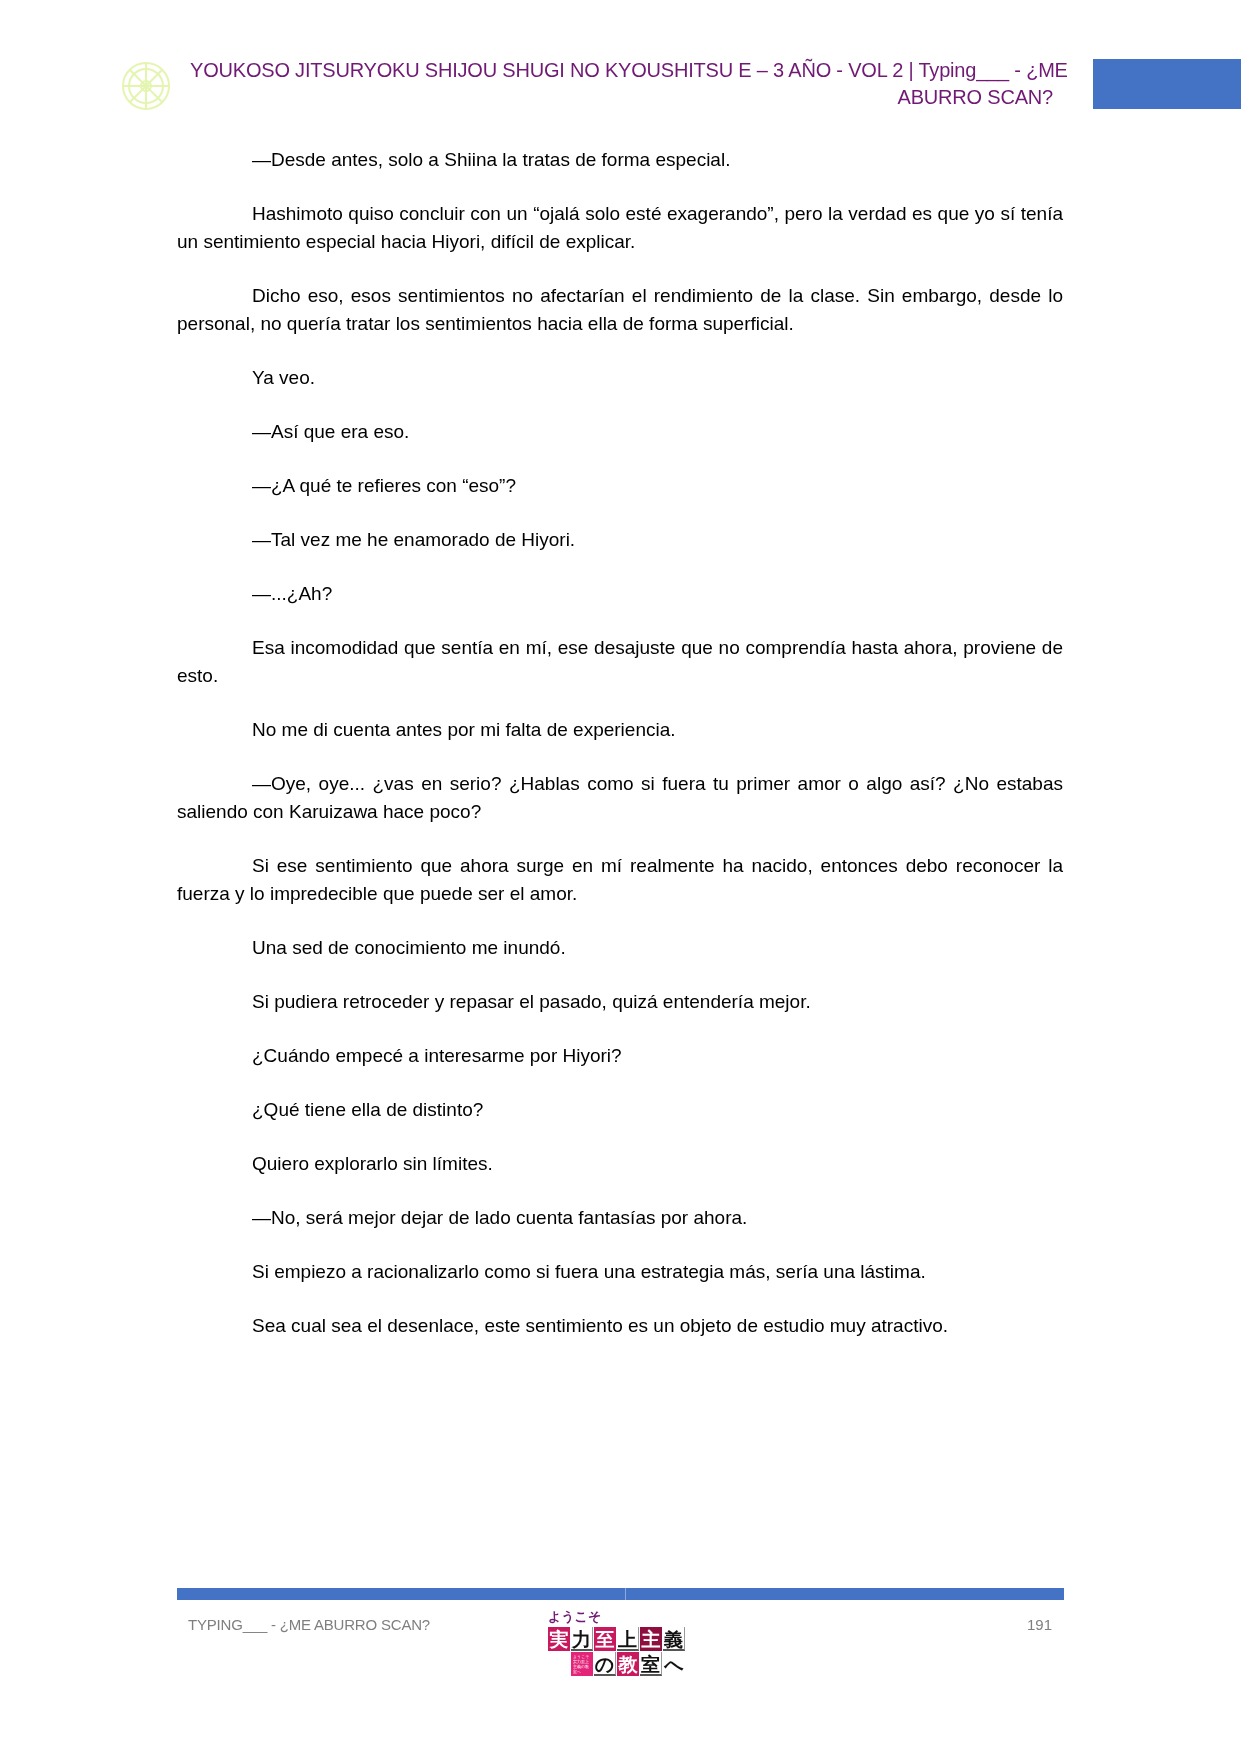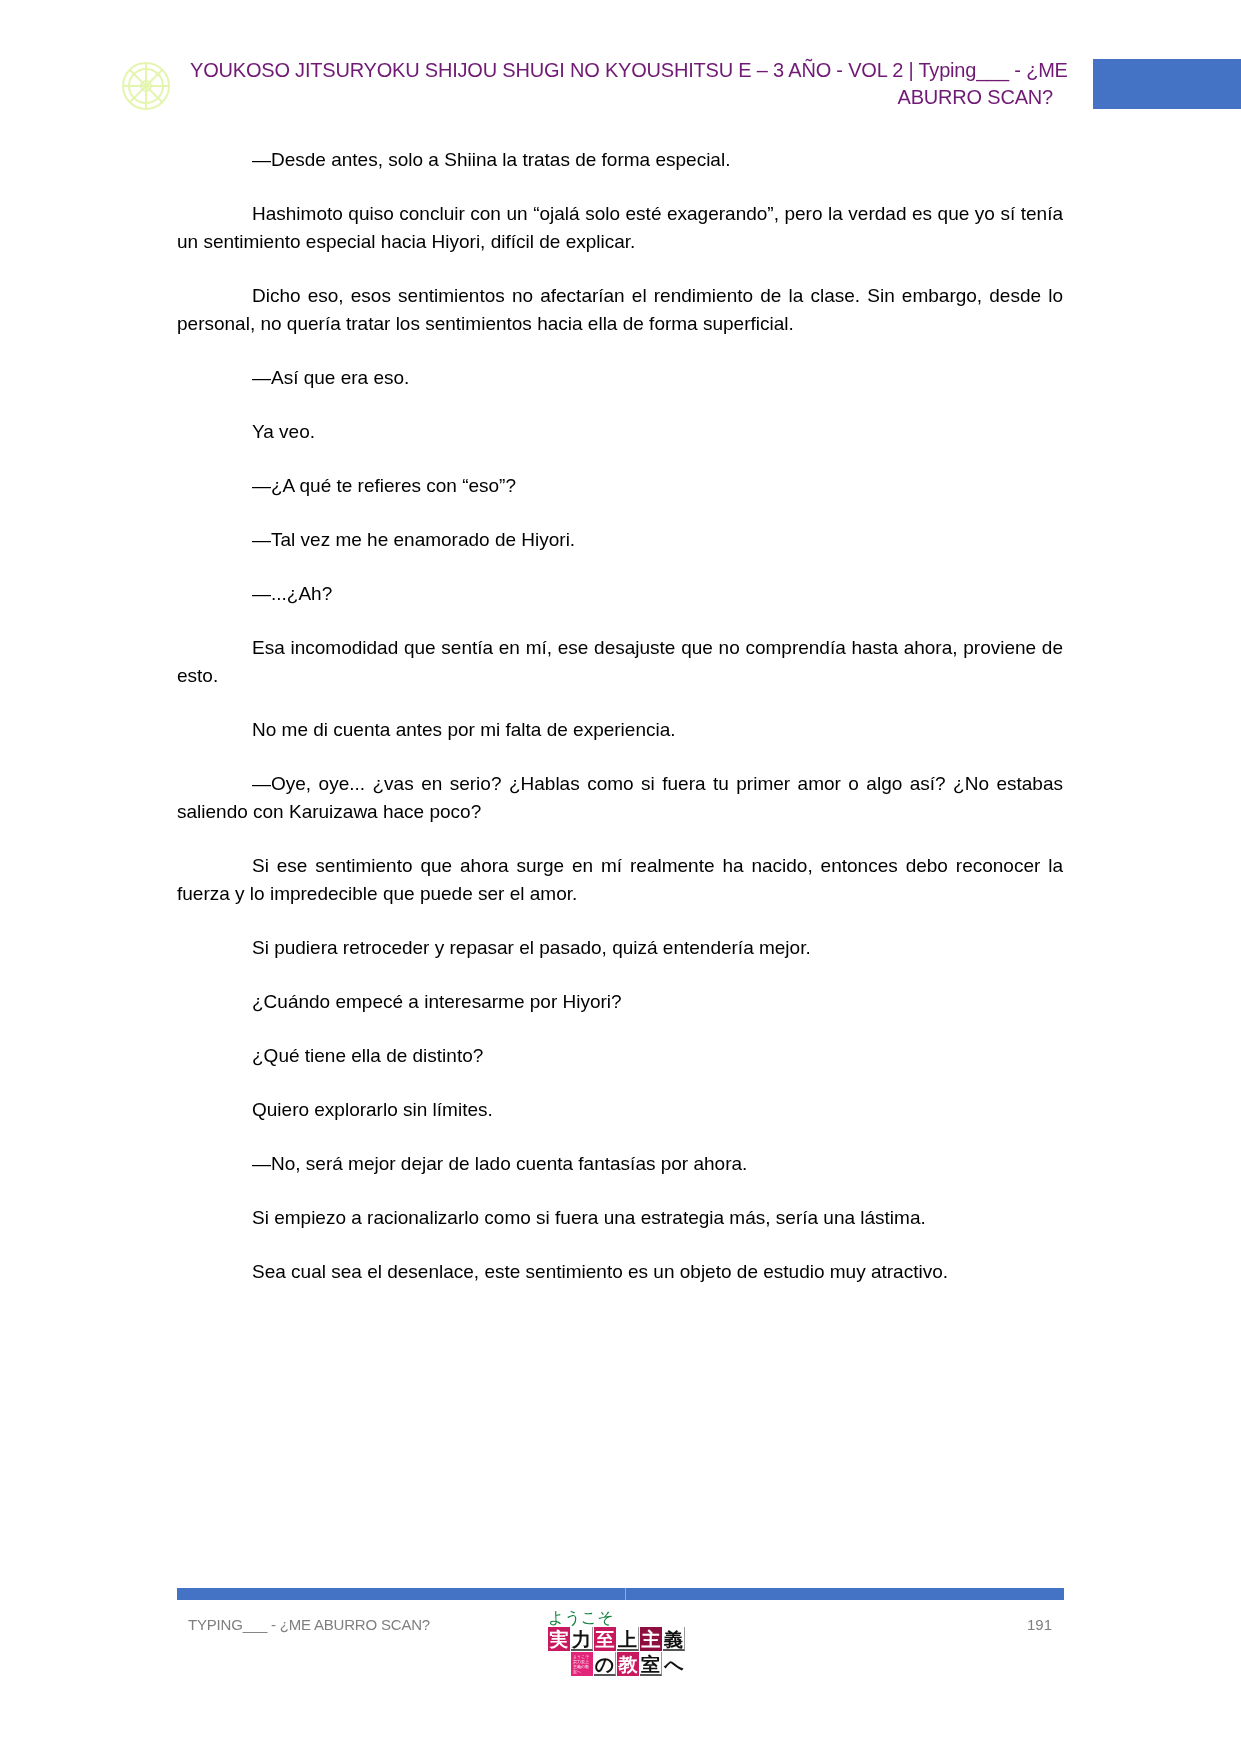--- a/index.html
+++ b/index.html
@@ -13,21 +13,21 @@
 
   .content { position: absolute; left: 177px; top: 146px; width: 886px; color: #000; font-family: "Liberation Sans", sans-serif; font-size: 19px; line-height: 28px; }
   .content p { margin: 0 0 26px 0; text-indent: 75px; text-align: justify; }
 
   .footer-bar { position: absolute; left: 177px; top: 1588px; width: 887px; height: 12px; background: #4472c4; }
   .footer-seam { position: absolute; left: 625px; top: 1588px; width: 1px; height: 12px; background: #8fa9dc; }
   .footer-left { position: absolute; left: 188px; top: 1616px; color: #7f7f7f; font-size: 15px; letter-spacing: -0.2px; }
   .footer-page { position: absolute; left: 1000px; width: 52px; top: 1616px; text-align: right; color: #7f7f7f; font-size: 15px; }
 
   .logo-jp { position: absolute; left: 548px; top: 1608px; width: 150px; height: 80px; font-family: "DejaVu Sans", sans-serif; }
-  .logo-jp .small { position: absolute; left: 0; top: 0; font-size: 16px; font-weight: normal; color: #15803d; }
+  .logo-jp .small { position: absolute; left: 0; top: 0; font-size: 13px; font-weight: bold; color: #701a75; }
   .logo-jp .k { position: absolute; width: 22px; height: 24px; font-size: 19px; line-height: 24px; text-align: center; font-weight: bold; box-sizing: border-box; }
   .k.pink { background: #c8185e; color: #fff; }
   .k.dark { background: #8e0f3f; color: #fff; }
   .k.white { background: #fff; color: #111; border-bottom: 2px solid #555; border-right: 1px solid #999; }
   .k.tiny { background: #e3257a; color: #fff; font-size: 4px; line-height: 5px; text-align: left; padding: 2px; font-weight: normal; }
 </style>
 </head>
 <body>
 
 <div class="header-logo">
@@ -46,29 +46,30 @@
 <div class="header-title">
   <span class="line line1">YOUKOSO JITSURYOKU SHIJOU SHUGI NO KYOUSHITSU E – 3 AÑO - VOL 2 | Typing___ - ¿ME</span>
   <span class="line">ABURRO SCAN?</span>
 </div>
 <div class="header-bar"></div>
 
 <div class="content" id="content">
     <p>—Desde antes, solo a Shiina la tratas de forma especial.</p>
     <p>Hashimoto quiso concluir con un “ojalá solo esté exagerando”, pero la verdad es que yo sí tenía un sentimiento especial hacia Hiyori, difícil de explicar.</p>
     <p>Dicho eso, esos sentimientos no afectarían el rendimiento de la clase. Sin embargo, desde lo personal, no quería tratar los sentimientos hacia ella de forma superficial.</p>
+    <p>Ya veo.</p>
     <p>—Así que era eso.</p>
-    <p>Ya veo.</p>
     <p>—¿A qué te refieres con “eso”?</p>
     <p>—Tal vez me he enamorado de Hiyori.</p>
     <p>—...¿Ah?</p>
     <p>Esa incomodidad que sentía en mí, ese desajuste que no comprendía hasta ahora, proviene de esto.</p>
     <p>No me di cuenta antes por mi falta de experiencia.</p>
     <p>—Oye, oye... ¿vas en serio? ¿Hablas como si fuera tu primer amor o algo así? ¿No estabas saliendo con Karuizawa hace poco?</p>
     <p>Si ese sentimiento que ahora surge en mí realmente ha nacido, entonces debo reconocer la fuerza y lo impredecible que puede ser el amor.</p>
+    <p>Una sed de conocimiento me inundó.</p>
     <p>Si pudiera retroceder y repasar el pasado, quizá entendería mejor.</p>
     <p>¿Cuándo empecé a interesarme por Hiyori?</p>
     <p>¿Qué tiene ella de distinto?</p>
     <p>Quiero explorarlo sin límites.</p>
     <p>—No, será mejor dejar de lado cuenta fantasías por ahora.</p>
     <p>Si empiezo a racionalizarlo como si fuera una estrategia más, sería una lástima.</p>
     <p>Sea cual sea el desenlace, este sentimiento es un objeto de estudio muy atractivo.</p>
   </div>
 
 <div class="footer-bar"></div>

